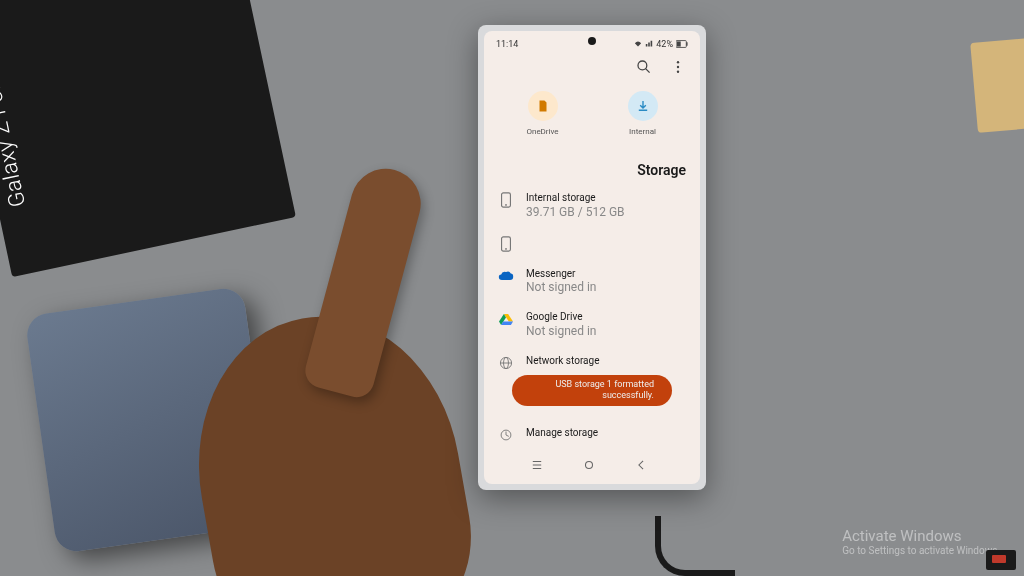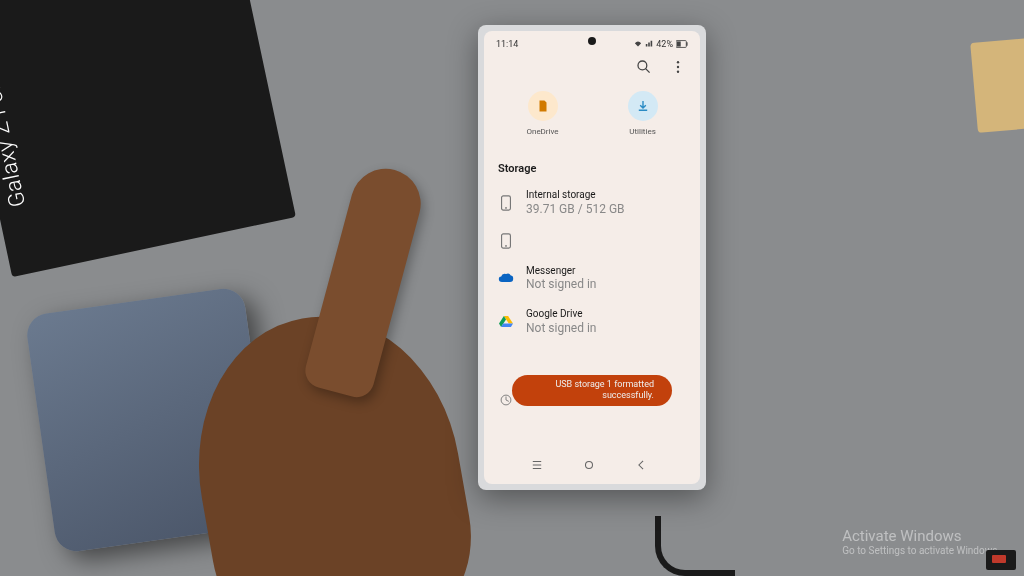--- a/index.html
+++ b/index.html
@@ -152,31 +152,31 @@
   }
   .cat-docs { background: #fde8cc; color: #d17a00; }
   .cat-dl { background: #d3e9f5; color: #2a8bc4; }
   .cat-apk { background: #d9e8d0; color: #5a8c3a; }
 
   
   .section {
     padding: 4px 14px;
   }
   .section-title {
-    font-size: 11px;
+    font-size: 14px;
     font-weight: 600;
     color: #1a1a1a;
     margin-bottom: 6px;
     margin-top: 4px;
+    text-align: right;
   }
 
   
   .list-item {
     display: flex;
-    align-items: center;
     gap: 12px;
     padding: 8px 0;
   }
   .list-icon {
     width: 16px;
     height: 16px;
     flex-shrink: 0;
     display: flex;
     align-items: center;
     justify-content: center;
@@ -345,21 +345,21 @@
             </svg>
         </div>
         <span>OneDrive</span>
       </div>
       <div class="cat-item">
         <div class="cat-icon cat-dl">
           <svg width="14" height="14" viewBox="0 0 20 20">
               <path d="M10 3 L10 12 M6 9 L10 13 L14 9 M4 16 L16 16" fill="none" stroke="#2a8bc4" stroke-width="2"></path>
             </svg>
         </div>
-        <span>Utilities</span>
+        <span>Internal</span>
       </div>
     </div>
 
     <div class="section">
       <div class="section-title">Storage</div>
 
       <div class="list-item">
         <div class="list-icon">
           <svg width="14" height="16" viewBox="0 0 14 18">
               <rect x="2" y="1" width="10" height="16" rx="2" fill="none" stroke="#777" stroke-width="1.3"></rect>
@@ -400,20 +400,32 @@
               <path d="M7 1 L0 12 L3 17 L10 6 Z" fill="#0f9d58"></path>
               <path d="M3 17 L17 17 L20 12 L6 12 Z" fill="#4285f4"></path>
             </svg>
         </div>
         <div class="list-text">
           <div class="list-title">Google Drive</div>
           <div class="list-sub">Not signed in</div>
         </div>
       </div>
 
+      <div class="list-item">
+        <div class="list-icon">
+          <svg width="14" height="14" viewBox="0 0 20 20">
+              <circle cx="10" cy="10" r="8" fill="none" stroke="#777" stroke-width="1.3"></circle>
+              <ellipse cx="10" cy="10" rx="3.5" ry="8" fill="none" stroke="#777" stroke-width="1.3"></ellipse>
+              <line x1="2" y1="10" x2="18" y2="10" stroke="#777" stroke-width="1.3"></line>
+            </svg>
+        </div>
+        <div class="list-text">
+          <div class="list-title">Network storage</div>
+        </div>
+      </div>
     </div>
 
     <div class="section">
       <div style="height:32px"></div>
       <div class="list-item">
         <div class="list-icon">
           <svg width="14" height="14" viewBox="0 0 20 20">
               <circle cx="10" cy="10" r="7" fill="none" stroke="#777" stroke-width="1.3"></circle>
               <path d="M10 10 L10 5 M10 10 L14 12" stroke="#777" stroke-width="1.3"></path>
             </svg>

